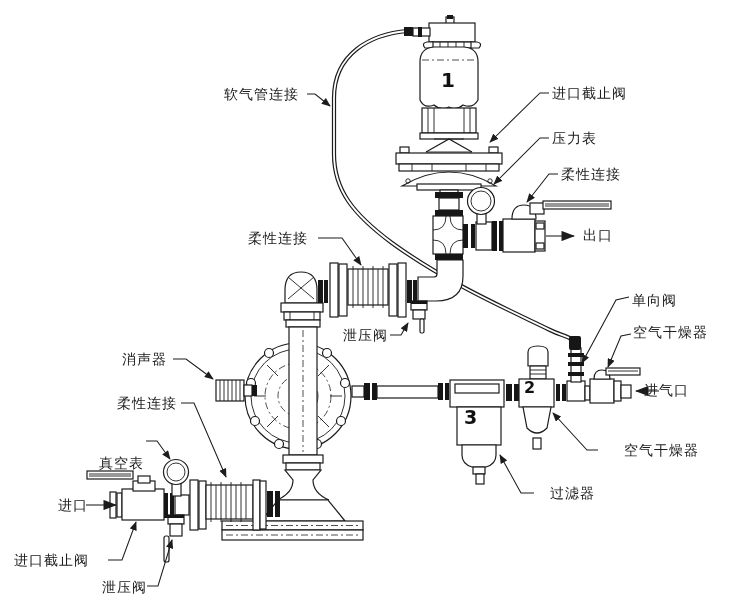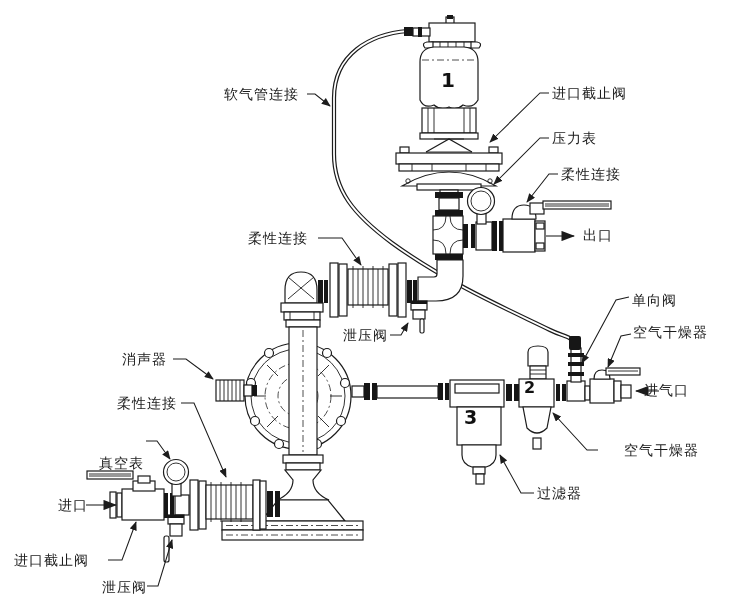--- a/index.html
+++ b/index.html
@@ -312,19 +312,19 @@
 <div class="lbl" style="left:632px;top:292px">单向阀</div>
 <div class="lbl" style="left:633px;top:324px">空气干燥器</div>
 <div class="lbl" style="left:644px;top:382px">进气口</div>
 <div class="lbl" style="left:122px;top:351px">消声器</div>
 <div class="lbl" style="left:117px;top:395px">柔性连接</div>
 <div class="lbl" style="left:99px;top:455px">真空表</div>
 <div class="lbl" style="left:58px;top:497px">进口</div>
 <div class="lbl" style="left:14px;top:552px">进口截止阀</div>
 <div class="lbl" style="left:102px;top:579px">泄压阀</div>
 <div class="lbl" style="left:624px;top:442px">空气干燥器</div>
-<div class="lbl" style="left:537px;top:485px">过滤器</div>
+<div class="lbl" style="left:550px;top:485px">过滤器</div>
 
 <div class="num" style="left:441px;top:68px;font-size:20px">1</div>
 <div class="num" style="left:524px;top:378px;font-size:16px">2</div>
 <div class="num" style="left:464px;top:406px;font-size:19px">3</div>
 
 </div>
 
 </body></html>

